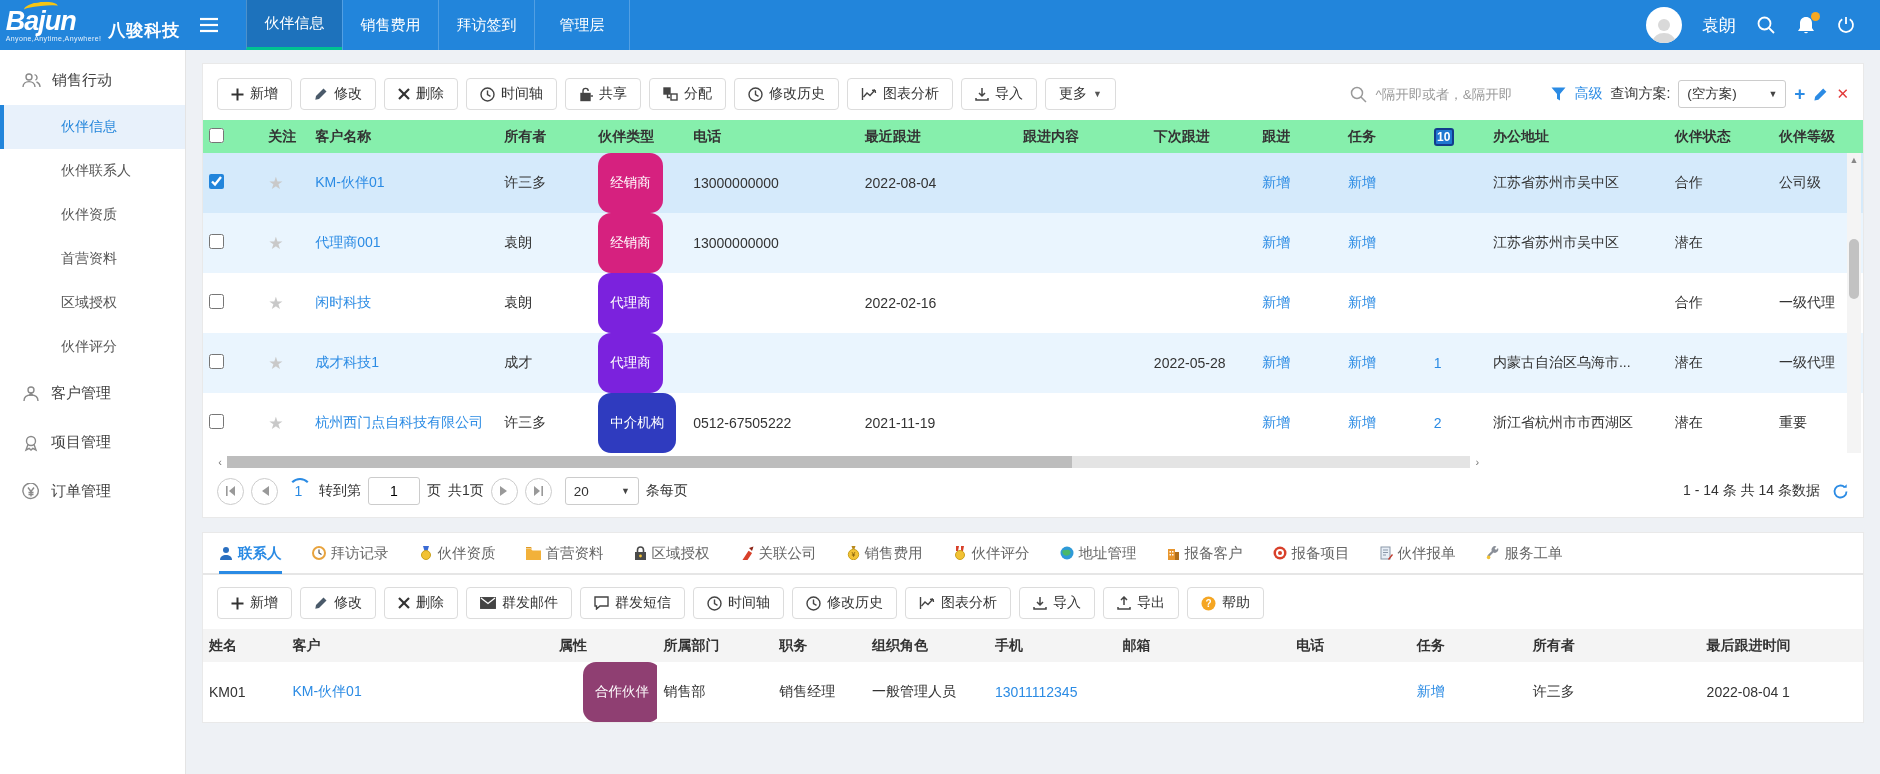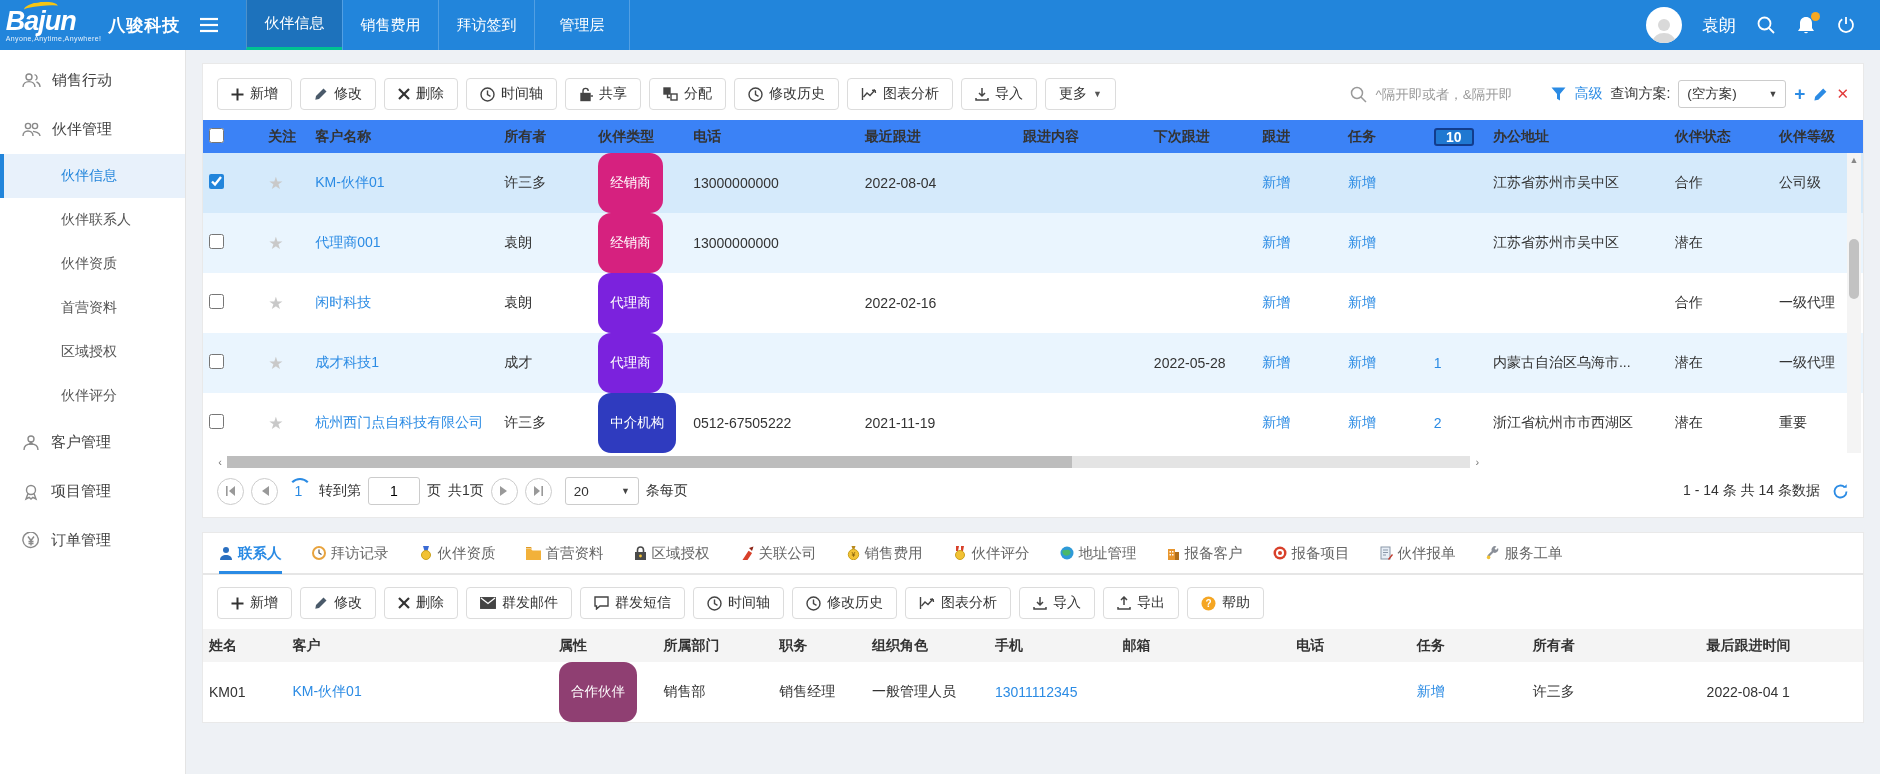--- a/index.html
+++ b/index.html
@@ -2,21 +2,21 @@
 <html><head>
 <meta charset="utf-8">
 <style>
   * { margin:0; padding:0; box-sizing:border-box; }
   html,body { width:1880px; height:774px; overflow:hidden;
     font-family:"Liberation Sans","DejaVu Sans",sans-serif; background:#eef1f5; color:#333; }
   svg { display:block; }
 
   
   .app-header { height:50px; background:#2285db; display:flex; align-items:center; color:#fff; }
-  .logo-wrap { width:186px; display:flex; align-items:center; justify-content:center; gap:7px; }
+  .logo-wrap { width:186px; display:flex; align-items:flex-end; justify-content:center; gap:7px; }
   .logo-en { position:relative; font-size:27px; font-weight:bold; font-style:italic; letter-spacing:-1px; line-height:1;}
   .logo-arc { position:absolute; top:-6px; left:18px; width:34px; height:12px;
     border-top:4px solid #f6c514; border-radius:50%; transform:rotate(-6deg); }
   .logo-cn { font-size:17px; font-weight:bold; letter-spacing:1px; }
   .logo-tag { font-size:7px; color:#e8f2fb; letter-spacing:.4px; }
   .hamburger { width:46px; display:flex; justify-content:center; cursor:pointer; }
   .nav-tabs { display:flex; height:50px; margin-left:14px; }
   .nav-tab { width:96px; height:50px; display:flex; align-items:center; justify-content:center;
     font-size:15px; border-left:1px solid rgba(255,255,255,.22); cursor:pointer; }
   .nav-tab:last-child { border-right:1px solid rgba(255,255,255,.22); }
@@ -49,33 +49,33 @@
   .search-input::placeholder { color:#9a9a9a; }
   .link-blue { color:#2b8be4; cursor:pointer; }
   .link-red { color:#e23b3b; cursor:pointer; }
   .scheme-label { color:#333; }
   .select-box { height:28px; border:1px solid #ccc; border-radius:3px; display:inline-flex; align-items:center;
     justify-content:space-between; padding:0 8px; gap:10px; font-size:13.5px; cursor:pointer; background:#fff; }
   .select-box .caret { font-size:9px; color:#444; }
 
   
   .tbl { width:100%; border-collapse:collapse; table-layout:fixed; }
-  .tbl th { background:#3b82f6; height:33px; font-size:14px; font-weight:bold; text-align:left; padding:0 6px; color:#333; }
+  .tbl th { background:#86efac; height:33px; font-size:14px; font-weight:bold; text-align:left; padding:0 6px; color:#333; }
   .tbl td { height:56px; font-size:14px; padding:0 6px; overflow:hidden; white-space:nowrap; text-overflow:ellipsis; }
   tr.sel td { background:#d5eafb; }
   tr.alt td { background:#eaf5fe; }
   .star { color:#c9c9c9; font-size:17px; cursor:pointer; }
   .cb { width:15px; height:15px; accent-color:#2285db; cursor:pointer; }
   .badge { display:inline-block; padding:21px 12px; border-radius:13px; color:#fff; font-size:13.5px; }
   .b-magenta { background:#d6217f; }
   .b-purple  { background:#7b22dd; }
   .b-indigo  { background:#2f3bbf; }
-  .b-plum    { background:#8f3f72; }
-  .ten-badge { width:40px; height:18px; background:#1f78d1; border:2px solid #123c8c; border-radius:3px;
-    color:#fff; font-size:14px; font-weight:bold; display:flex; align-items:center; justify-content:center; }
+  .b-plum    { background:#8f3f72;margin-left:24px; }
+  .ten-badge { width:20px; height:18px; background:#1f78d1; border:2px solid #123c8c; border-radius:3px;
+    color:#fff; font-size:12px; font-weight:bold; display:flex; align-items:center; justify-content:center; }
 
   
   .tbl-wrap { position:relative; }
   .vscroll { position:absolute; right:2px; top:33px; bottom:0; width:14px; background:#f4f4f4; }
   .vscroll .arr { height:14px; display:flex; align-items:center; justify-content:center; color:#888; font-size:9px; cursor:pointer; }
   .vscroll .thumb { position:absolute; top:86px; left:2px; width:10px; height:60px; background:#c2c2c2; border-radius:5px; cursor:pointer; }
   .hscroll { height:13px; margin:2px 14px 0 10px; display:flex; align-items:center; }
   .hscroll .harr { width:14px; color:#777; font-size:11px; display:flex; align-items:center; justify-content:center; cursor:pointer; }
   .hscroll .track { height:12px; background:#e4e4e4; width:76%; position:relative; }
   .hscroll .hthumb { position:absolute; left:0; top:0; height:12px; width:68%; background:#bdbdbd; cursor:pointer; }
@@ -175,30 +175,20 @@
   <div class="sidebar">
     <div class="side-item">
       <span class="icon-gray">
         <svg width="19" height="17" viewBox="0 0 19 17" fill="none" stroke="currentColor" stroke-width="1.4">
             <circle cx="7" cy="5" r="3"></circle>
             <path d="M1 15c0-3.4 2.7-5.4 6-5.4s6 2 6 5.4"></path>
             <path d="M12.5 2.6a3 3 0 011 5.6M14.5 10c2 .8 3.5 2.4 3.5 5"></path>
           </svg>
       </span>
       <span>销售行动</span>
-    </div>
-    <div class="side-item">
-      <span class="icon-gray">
-        <svg width="19" height="17" viewBox="0 0 19 17" fill="none" stroke="currentColor" stroke-width="1.4">
-            <circle cx="6" cy="5" r="2.6"></circle>
-            <circle cx="13" cy="5" r="2.6"></circle>
-            <path d="M1 15c0-3 2.2-5 5-5s5 2 5 5M11 10.4c2.6.2 7 1.6 7 4.6"></path>
-          </svg>
-      </span>
-      <span>伙伴管理</span>
     </div>
     <div class="side-sub active">
         <span>伙伴信息</span>
       </div>
     <div class="side-sub">
         <span>伙伴联系人</span>
       </div>
     <div class="side-sub">
         <span>伙伴资质</span>
       </div>

